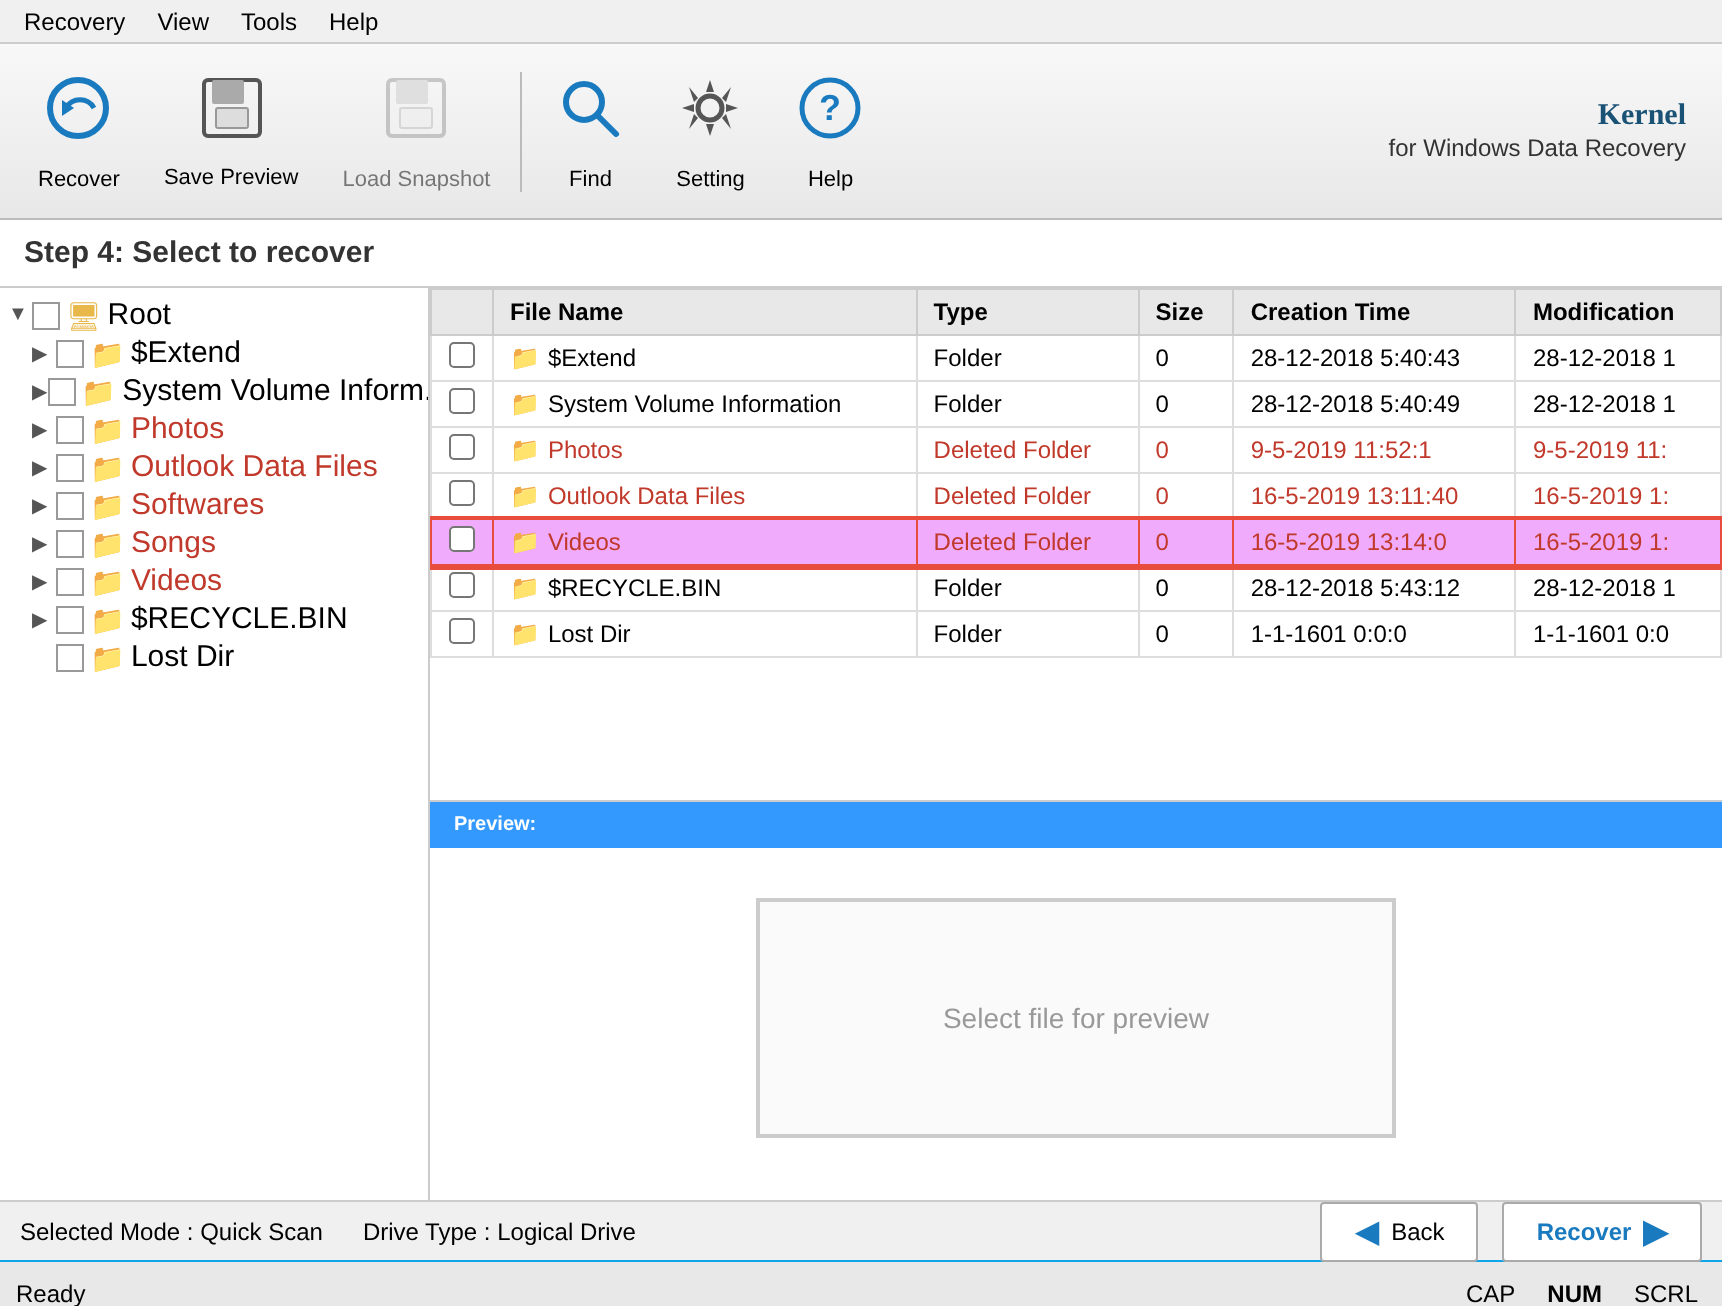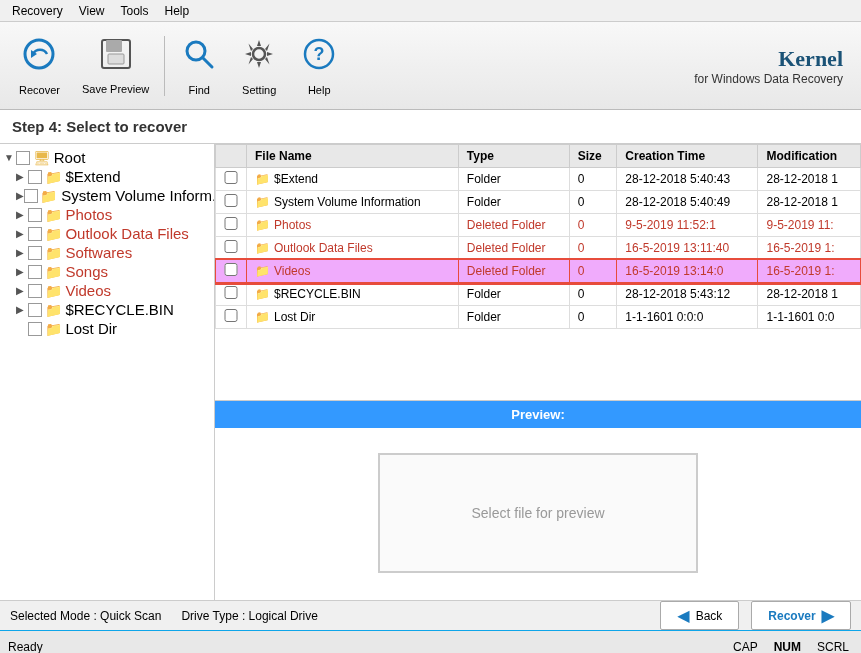--- a/index.html
+++ b/index.html
@@ -9,21 +9,21 @@
     .menu-bar { background: #f0f0f0; border-bottom: 1px solid #ccc; display: flex; align-items: center; padding: 2px 4px; height: 22px; }
     .menu-item { padding: 2px 8px; cursor: pointer; font-size: 12px; }
 
     
     .toolbar { background: linear-gradient(to bottom, #f8f8f8, #e8e8e8); border-bottom: 1px solid #bbb; display: flex; align-items: center; padding: 4px 8px; height: 88px; }
     .toolbar-btn { display: flex; flex-direction: column; align-items: center; justify-content: center; padding: 4px 10px; cursor: pointer; border: 1px solid transparent; min-width: 60px; height: 75px; }
     .toolbar-btn .icon { font-size: 32px; margin-bottom: 4px; }
     .toolbar-btn .label { font-size: 11px; text-align: center; }
     .toolbar-separator { width: 1px; background: #bbb; height: 60px; margin: 0 4px; }
     .toolbar-right { margin-left: auto; text-align: right; padding-right: 10px; }
-    .toolbar-right .kernel-title { font-size: 22px; font-weight: bold; color: #1a5276; font-family: Georgia, serif; }
+    .toolbar-right .kernel-title { font-size: 15px; font-weight: bold; color: #1a5276; font-family: Georgia, serif; }
     .toolbar-right .kernel-sub { font-size: 12px; color: #333; }
 
     
     .step-header { background: #fff; padding: 8px 12px; border-bottom: 1px solid #ccc; font-size: 15px; font-weight: bold; color: #333; }
 
     
     .main-content { display: flex; height: calc(653px - 22px - 88px - 35px - 30px - 22px); }
 
     
     .tree-panel { width: 215px; border-right: 1px solid #ccc; background: #fff; overflow-y: auto; overflow-x: auto; padding: 4px; }
@@ -40,21 +40,21 @@
     .file-table { flex: 1; overflow-y: auto; overflow-x: auto; }
     .file-table table { width: 100%; border-collapse: collapse; min-width: 600px; }
     .file-table th { background: #e8e8e8; border: 1px solid #ccc; padding: 4px 8px; text-align: left; font-size: 12px; position: sticky; top: 0; z-index: 1; white-space: nowrap; }
     .file-table td { border: 1px solid #ddd; padding: 3px 8px; font-size: 12px; white-space: nowrap; }
     .file-table tr.deleted td { color: #c0392b; }
     .file-table tr.selected-row td { background: #f0abfc; border-color: #e74c3c; }
     .file-table tr.selected-row { outline: 2px solid #e74c3c; }
 
     
     .preview-panel { border-top: 1px solid #ccc; background: #fff; height: 200px; }
-    .preview-header { background: #3399ff; color: #fff; padding: 6px 12px; font-weight: bold; font-size: 13px; text-align: center; }
+    .preview-header { background: #3399ff; color: #fff; padding: 6px 12px; font-weight: bold; font-size: 10px; }
     .preview-body { display: flex; align-items: center; justify-content: center; height: calc(200px - 30px); }
     .preview-box { border: 2px solid #ccc; width: 320px; height: 120px; display: flex; align-items: center; justify-content: center; color: #999; font-size: 14px; background: #fafafa; }
 
     
     .status-bar { background: #f0f0f0; border-top: 1px solid #ccc; padding: 4px 10px; display: flex; align-items: center; justify-content: space-between; height: 30px; }
     .status-left { display: flex; gap: 20px; font-size: 12px; }
     .status-right { display: flex; gap: 12px; }
     .status-btn { background: #fff; border: 1px solid #aaa; padding: 4px 16px; cursor: pointer; font-size: 12px; display: flex; align-items: center; gap: 6px; border-radius: 2px; }
     .status-btn .btn-arrow { font-size: 16px; color: #1a7abf; }
 
@@ -91,20 +91,30 @@
     <div class="icon" style="font-size:28px;">
       <svg width="36" height="36" viewBox="0 0 36 36">
           <rect x="4" y="4" width="28" height="28" rx="2" fill="none" stroke="#555" stroke-width="2"></rect>
           <rect x="8" y="4" width="16" height="12" rx="1" fill="#aaa"></rect>
           <rect x="10" y="18" width="16" height="10" rx="1" fill="#ddd" stroke="#999" stroke-width="1"></rect>
         </svg>
     </div>
     <span class="label">Save Preview</span>
   </div>
 
+  <div class="toolbar-btn" style="opacity:0.5;">
+    <div class="icon">
+      <svg width="36" height="36" viewBox="0 0 36 36">
+          <rect x="4" y="4" width="28" height="28" rx="2" fill="none" stroke="#999" stroke-width="2"></rect>
+          <rect x="8" y="4" width="16" height="12" rx="1" fill="#ccc"></rect>
+          <rect x="10" y="18" width="16" height="10" rx="1" fill="#eee" stroke="#bbb" stroke-width="1"></rect>
+        </svg>
+    </div>
+    <span class="label">Load Snapshot</span>
+  </div>
   <div class="toolbar-separator"></div>
 
   <div class="toolbar-btn">
     <div class="icon">
       <svg width="36" height="36" viewBox="0 0 36 36">
           <circle cx="15" cy="15" r="9" fill="none" stroke="#1a7abf" stroke-width="3"></circle>
           <line x1="22" y1="22" x2="31" y2="31" stroke="#1a7abf" stroke-width="3" stroke-linecap="round"></line>
         </svg>
     </div>
     <span class="label">Find</span>

